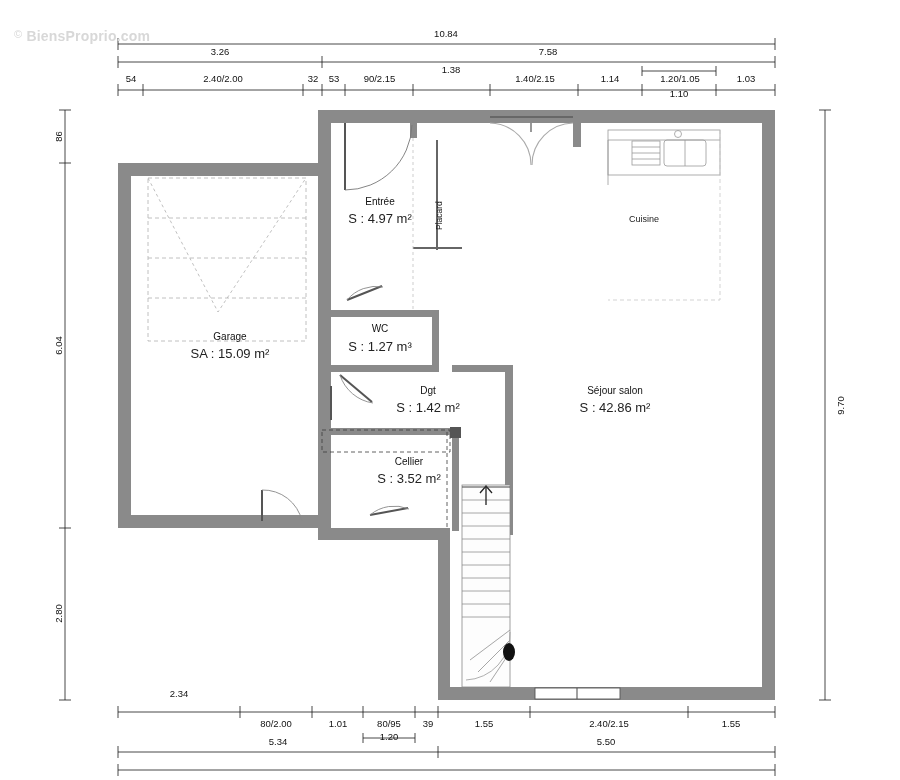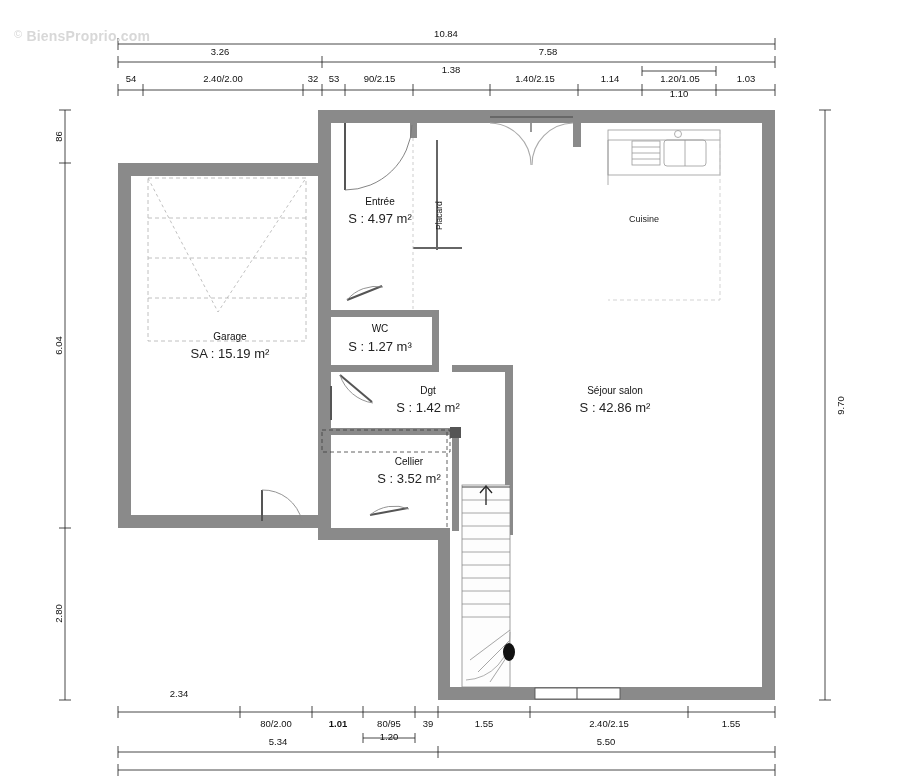--- a/index.html
+++ b/index.html
@@ -281,21 +281,21 @@
 
   <rect x="450" y="427" width="11" height="11" fill="#555"></rect>
 </svg>
 
 <div class="watermark">
   <span class="c">©</span>
   <span>BiensProprio.com</span>
 </div>
 
 <div class="room-name" style="left:170px; top:331px; width:120px;">Garage</div>
-<div class="room-area" style="left:170px; top:346px; width:120px;">SA : 15.19 m²</div>
+<div class="room-area" style="left:170px; top:346px; width:120px;">SA : 15.09 m²</div>
 
 <div class="room-name" style="left:335px; top:196px; width:90px;">Entrée</div>
 <div class="room-area" style="left:335px; top:211px; width:90px;">S :  4.97 m²</div>
 
 <div class="room-name" style="left:340px; top:323px; width:80px;">WC</div>
 <div class="room-area" style="left:340px; top:339px; width:80px;">S : 1.27 m³</div>
 
 <div class="room-name" style="left:388px; top:385px; width:80px;">Dgt</div>
 <div class="room-area" style="left:388px; top:400px; width:80px;">S : 1.42 m²</div>
 
@@ -328,21 +328,21 @@
 <div class="dim" style="left:654px; top:88px; width:50px;">1.10</div>
 
 <div class="dim vert" style="left:38px; top:131px; width:40px; transform:rotate(-90deg);">86</div>
 <div class="dim vert" style="left:36px; top:340px; width:44px; transform:rotate(-90deg);">6.04</div>
 <div class="dim vert" style="left:36px; top:608px; width:44px; transform:rotate(-90deg);">2.80</div>
 
 <div class="dim vert" style="left:818px; top:400px; width:44px; transform:rotate(-90deg);">9.70</div>
 
 <div class="dim" style="left:154px; top:688px; width:50px;">2.34</div>
 <div class="dim" style="left:246px; top:718px; width:60px;">80/2.00</div>
-<div class="dim" style="left:313px; top:718px; width:50px;font-weight:bold;">1.01</div>
+<div class="dim" style="left:313px; top:718px; width:50px;">1.01</div>
 <div class="dim" style="left:362px; top:718px; width:54px;">80/95</div>
 <div class="dim" style="left:408px; top:718px; width:40px;">39</div>
 <div class="dim" style="left:459px; top:718px; width:50px;">1.55</div>
 <div class="dim" style="left:578px; top:718px; width:62px;">2.40/2.15</div>
 <div class="dim" style="left:706px; top:718px; width:50px;">1.55</div>
 
 <div class="dim" style="left:364px; top:731px; width:50px;text-align:center;">1.20</div>
 
 <div class="dim" style="left:248px; top:736px; width:60px;">5.34</div>
 <div class="dim" style="left:576px; top:736px; width:60px;">5.50</div>

